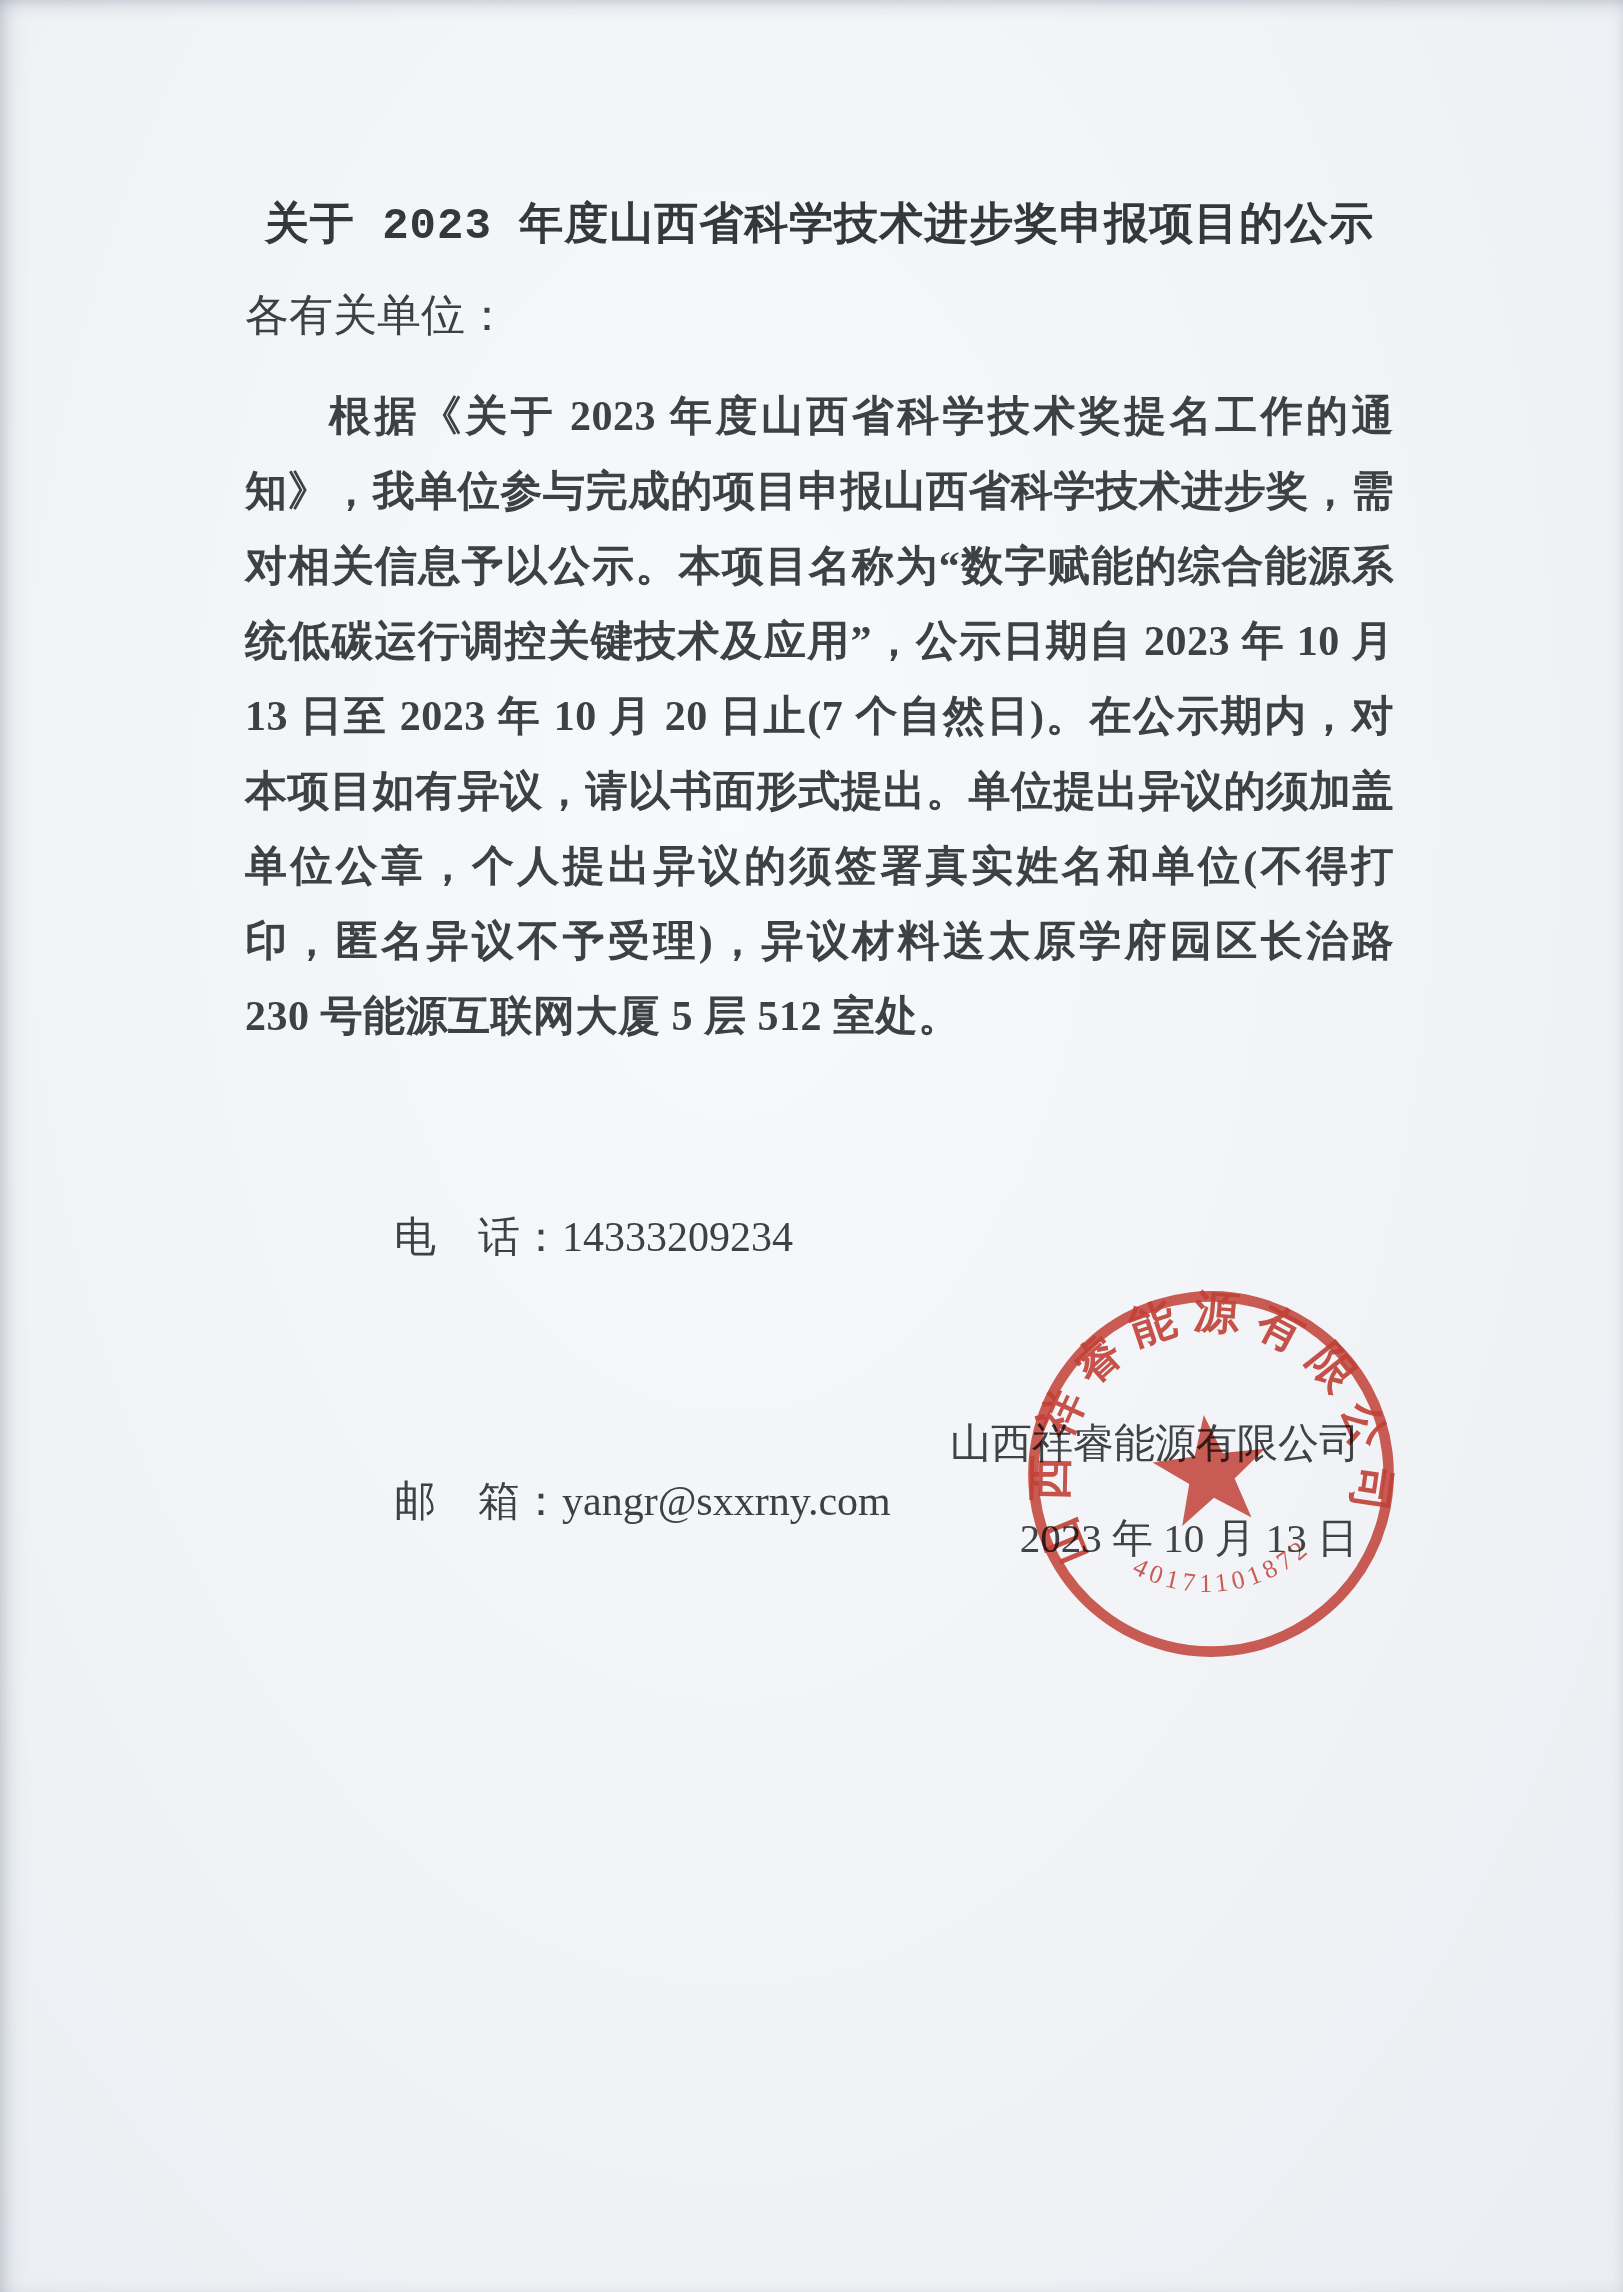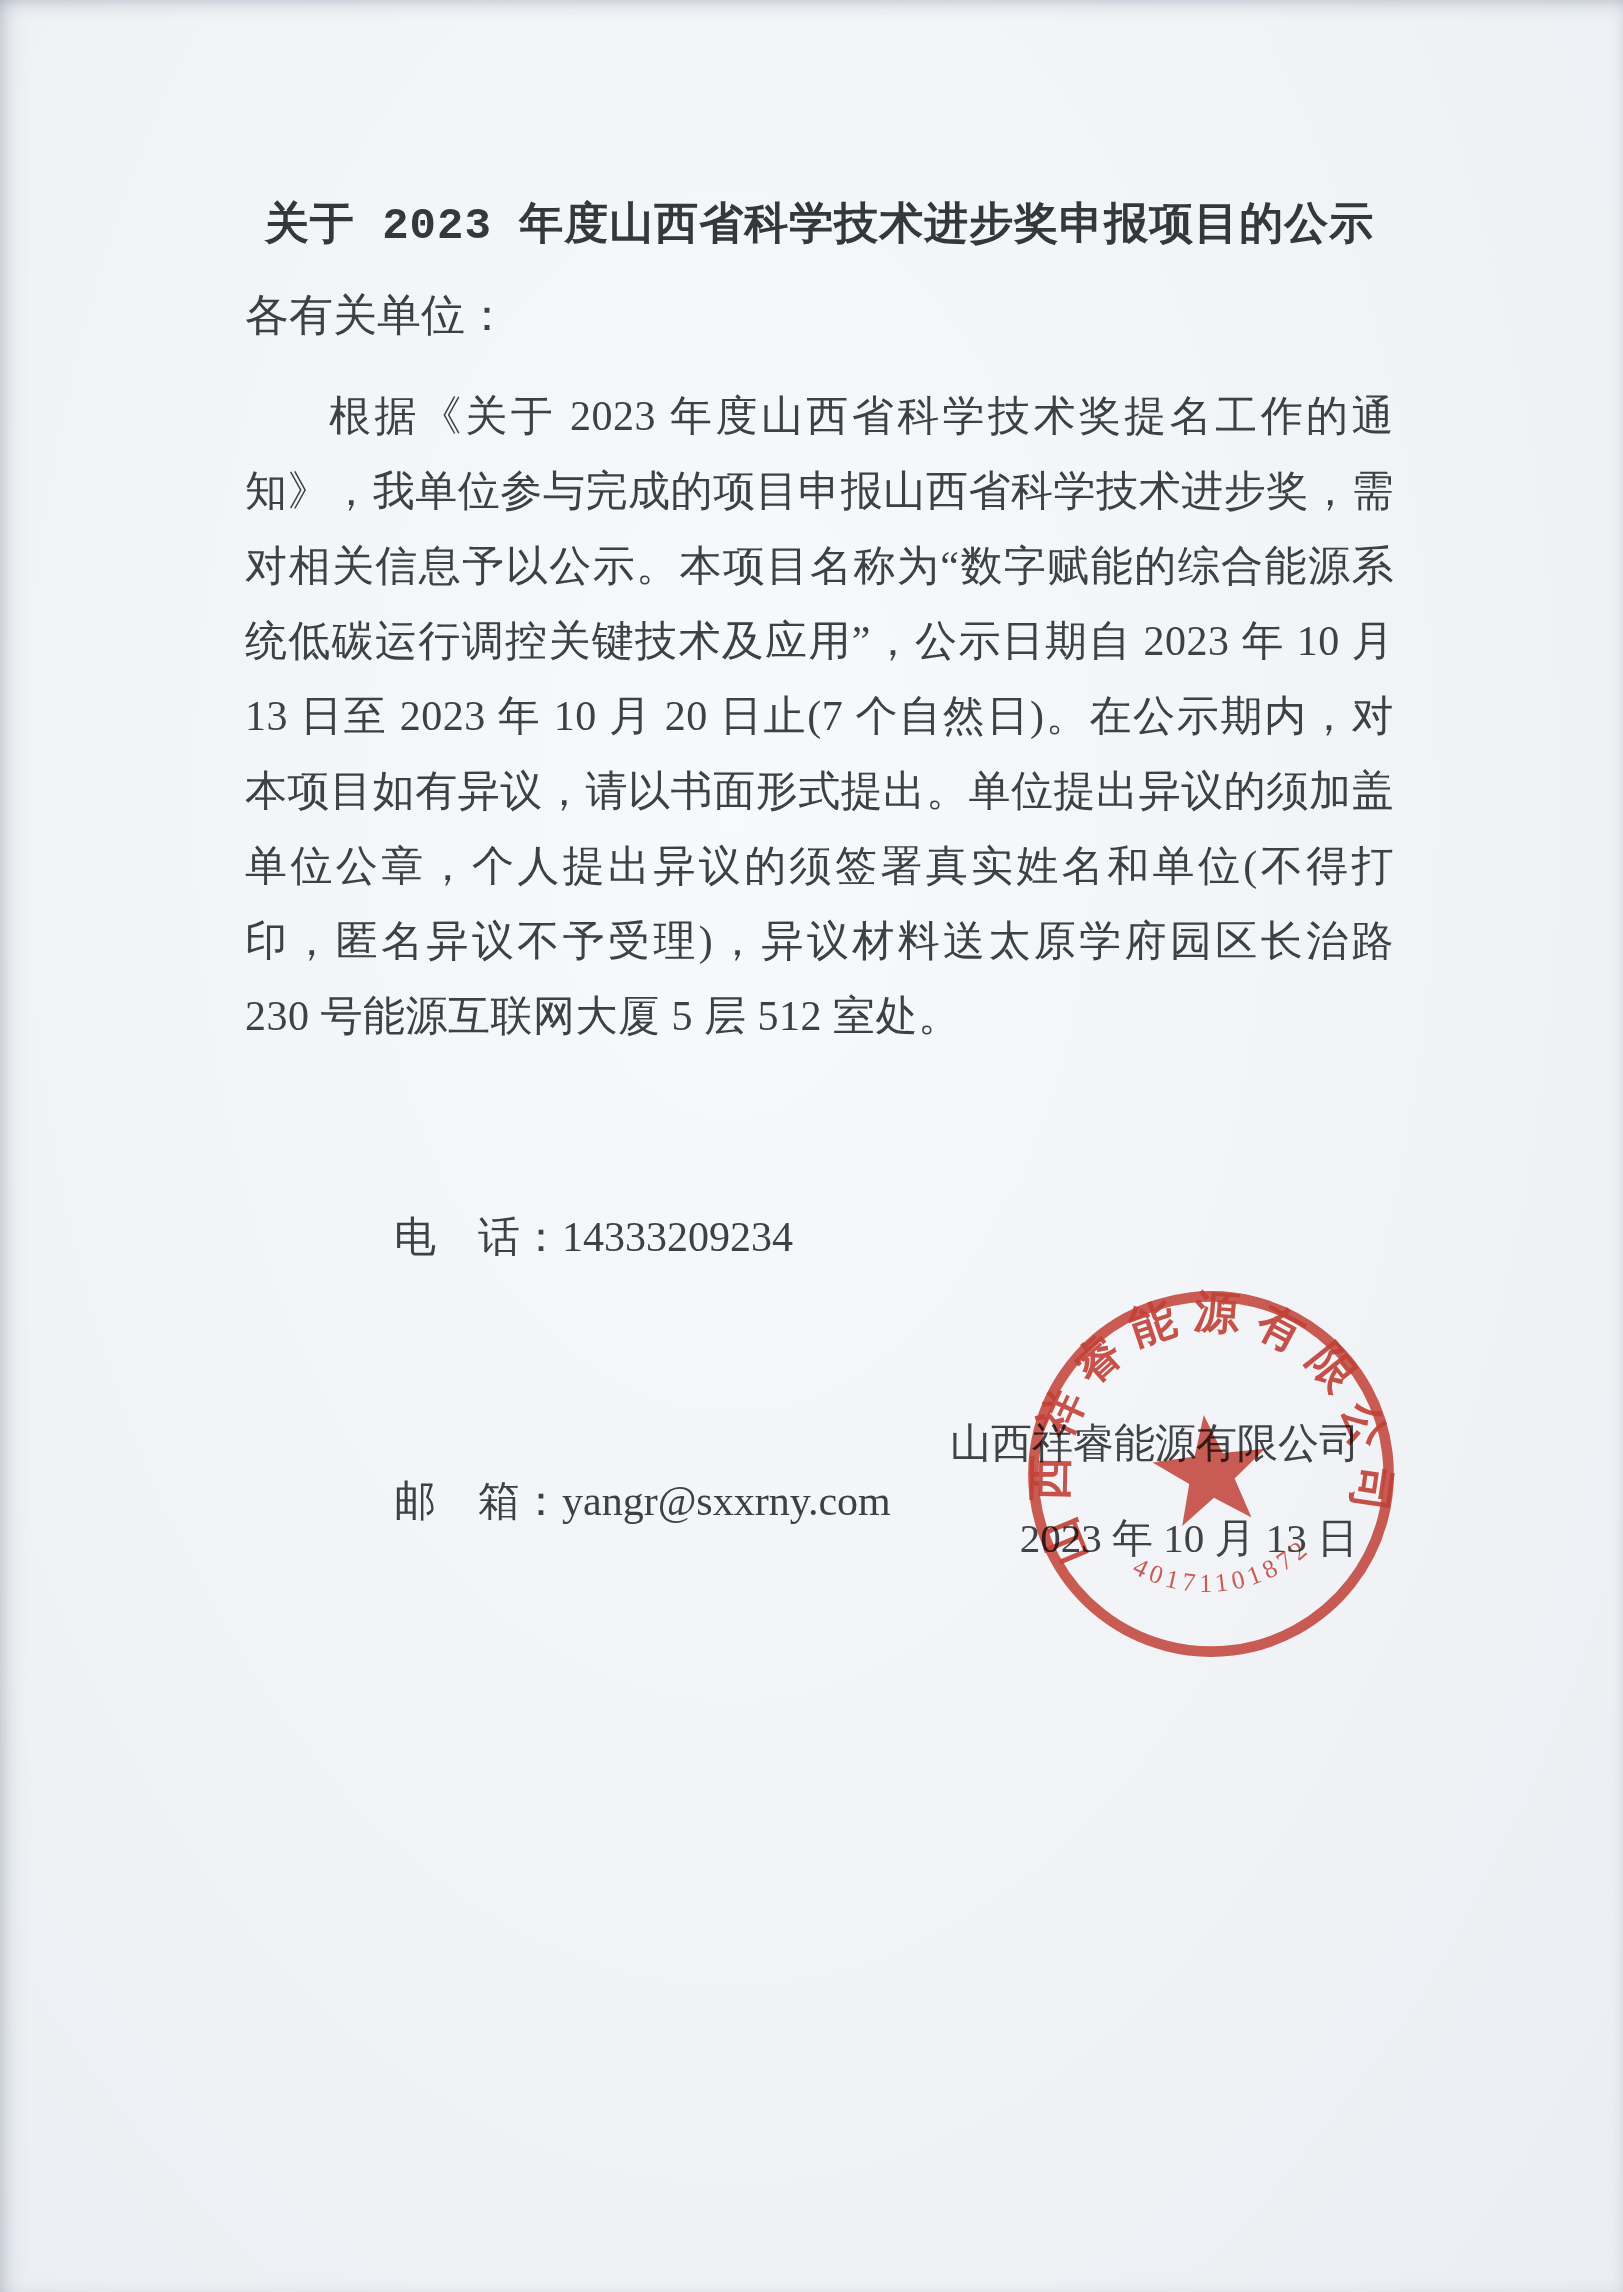--- a/index.html
+++ b/index.html
@@ -40,20 +40,21 @@
     font-size:44px;
     line-height:49px;
   }
   .body-text{
     margin-top:39px;
     font-size:42px;
     line-height:75px;
     text-indent:2em;
     text-align:justify;
     letter-spacing:0.5px;
+    font-weight:bold;
   }
   .contacts{
     margin-top:51px;
     margin-left:65px;
     font-size:42px;
   }
   .contact-row{
     line-height:88px;
     white-space:pre;
   }

